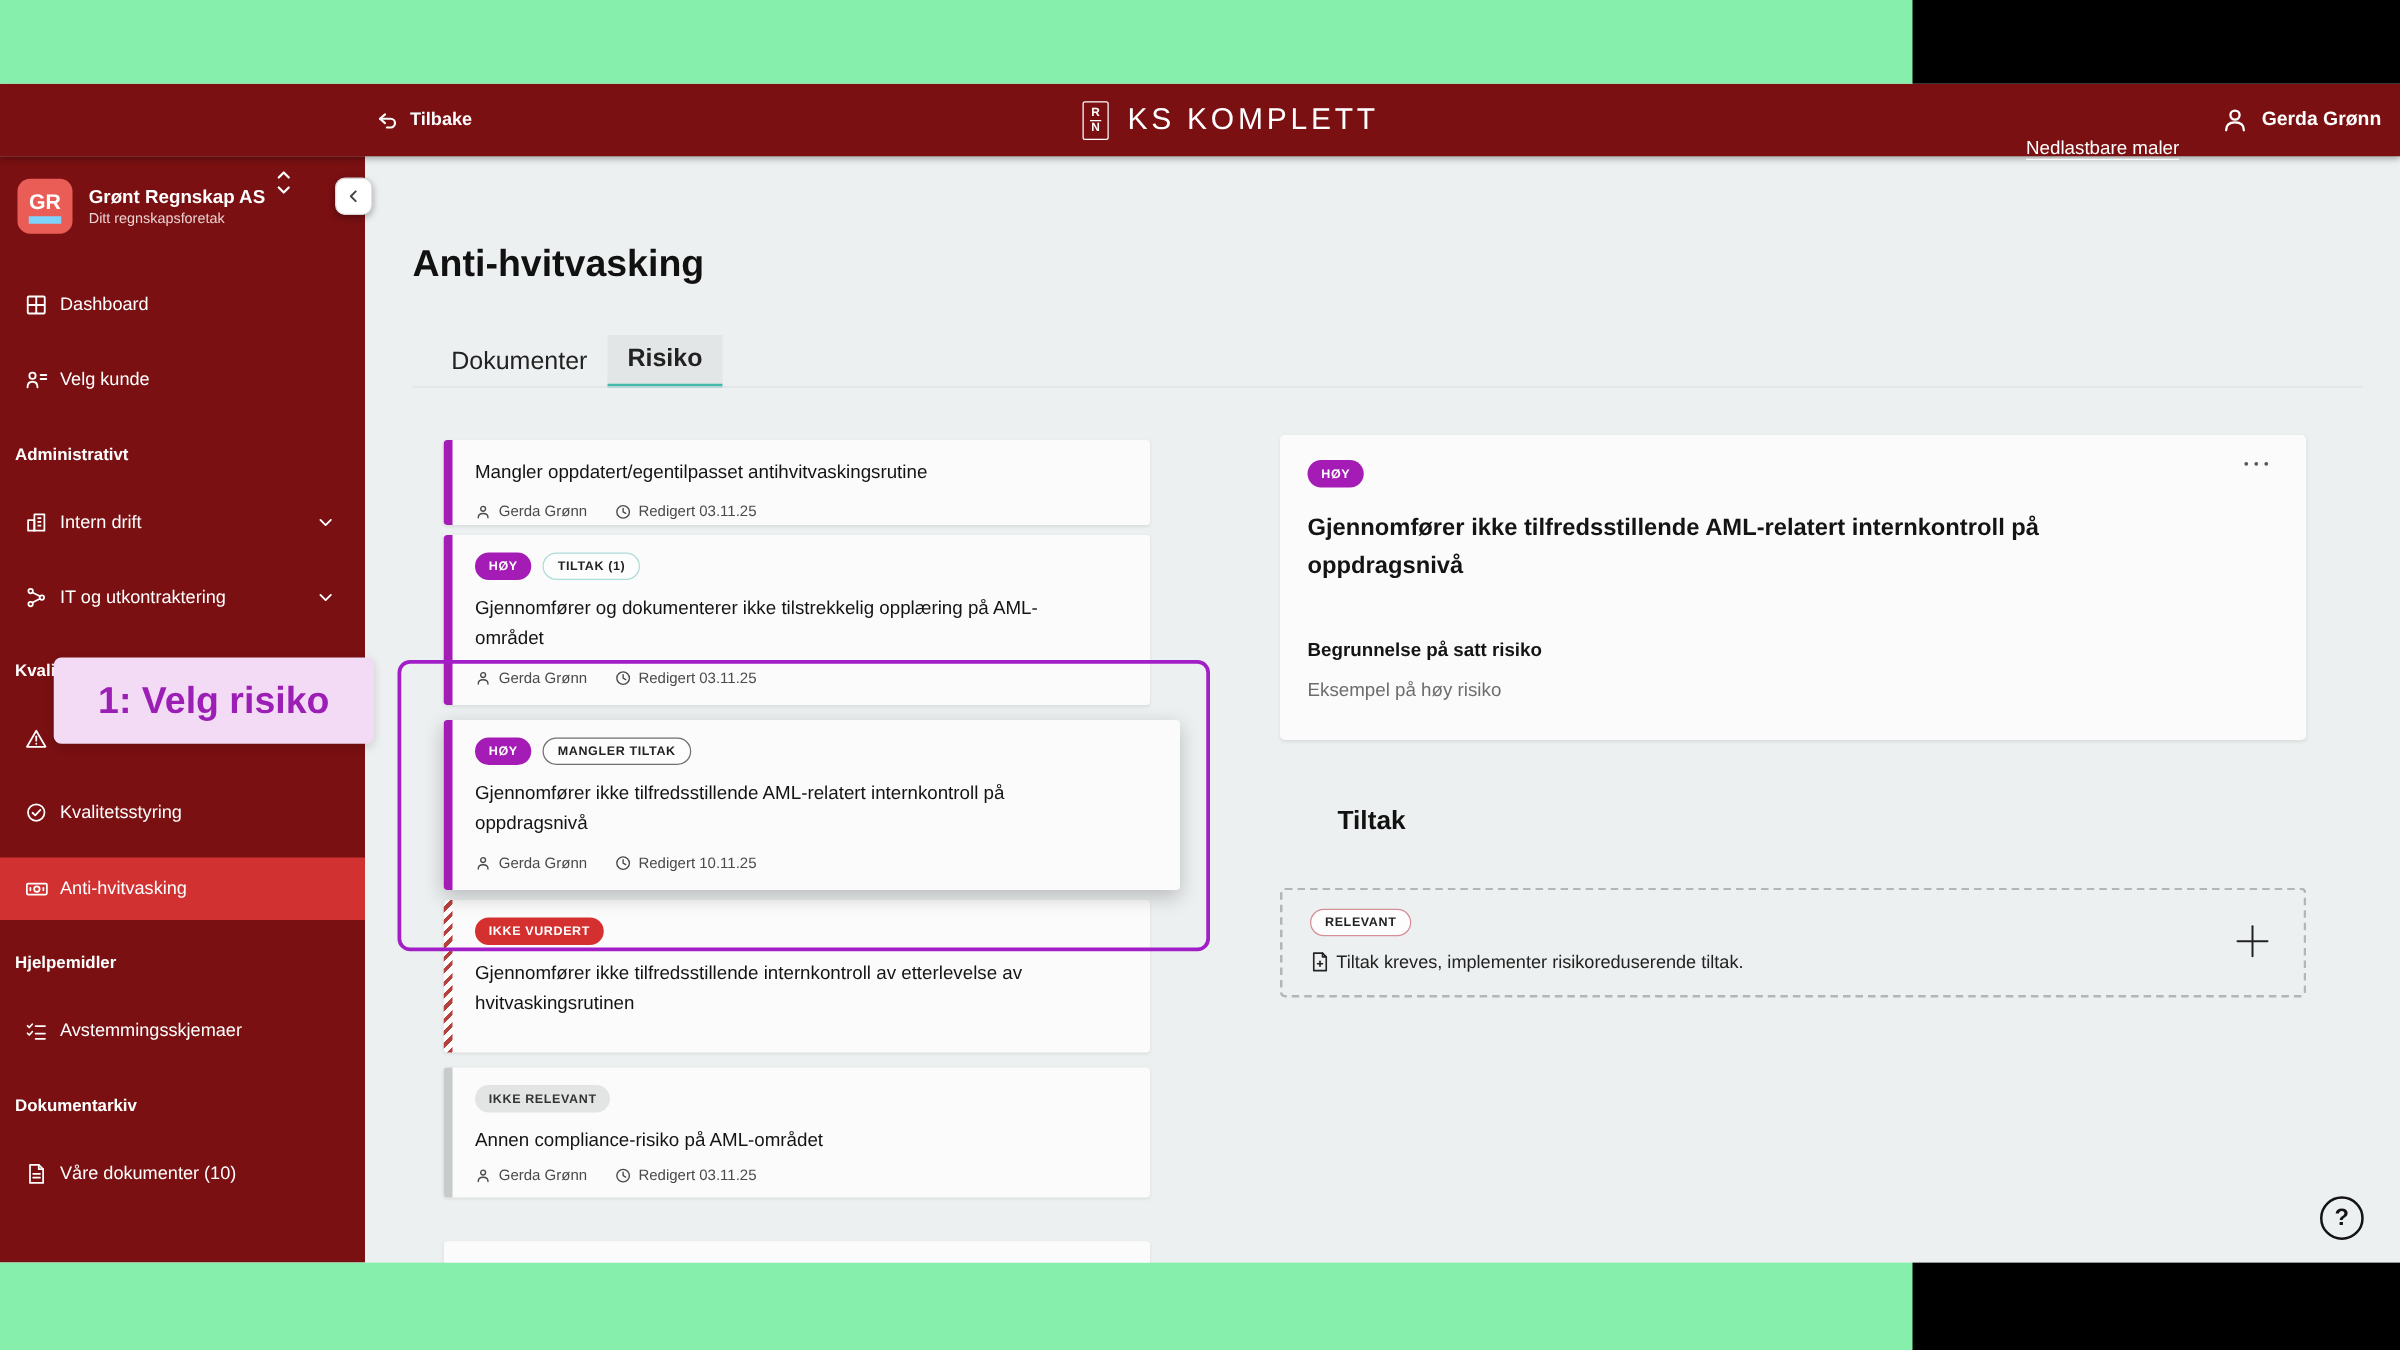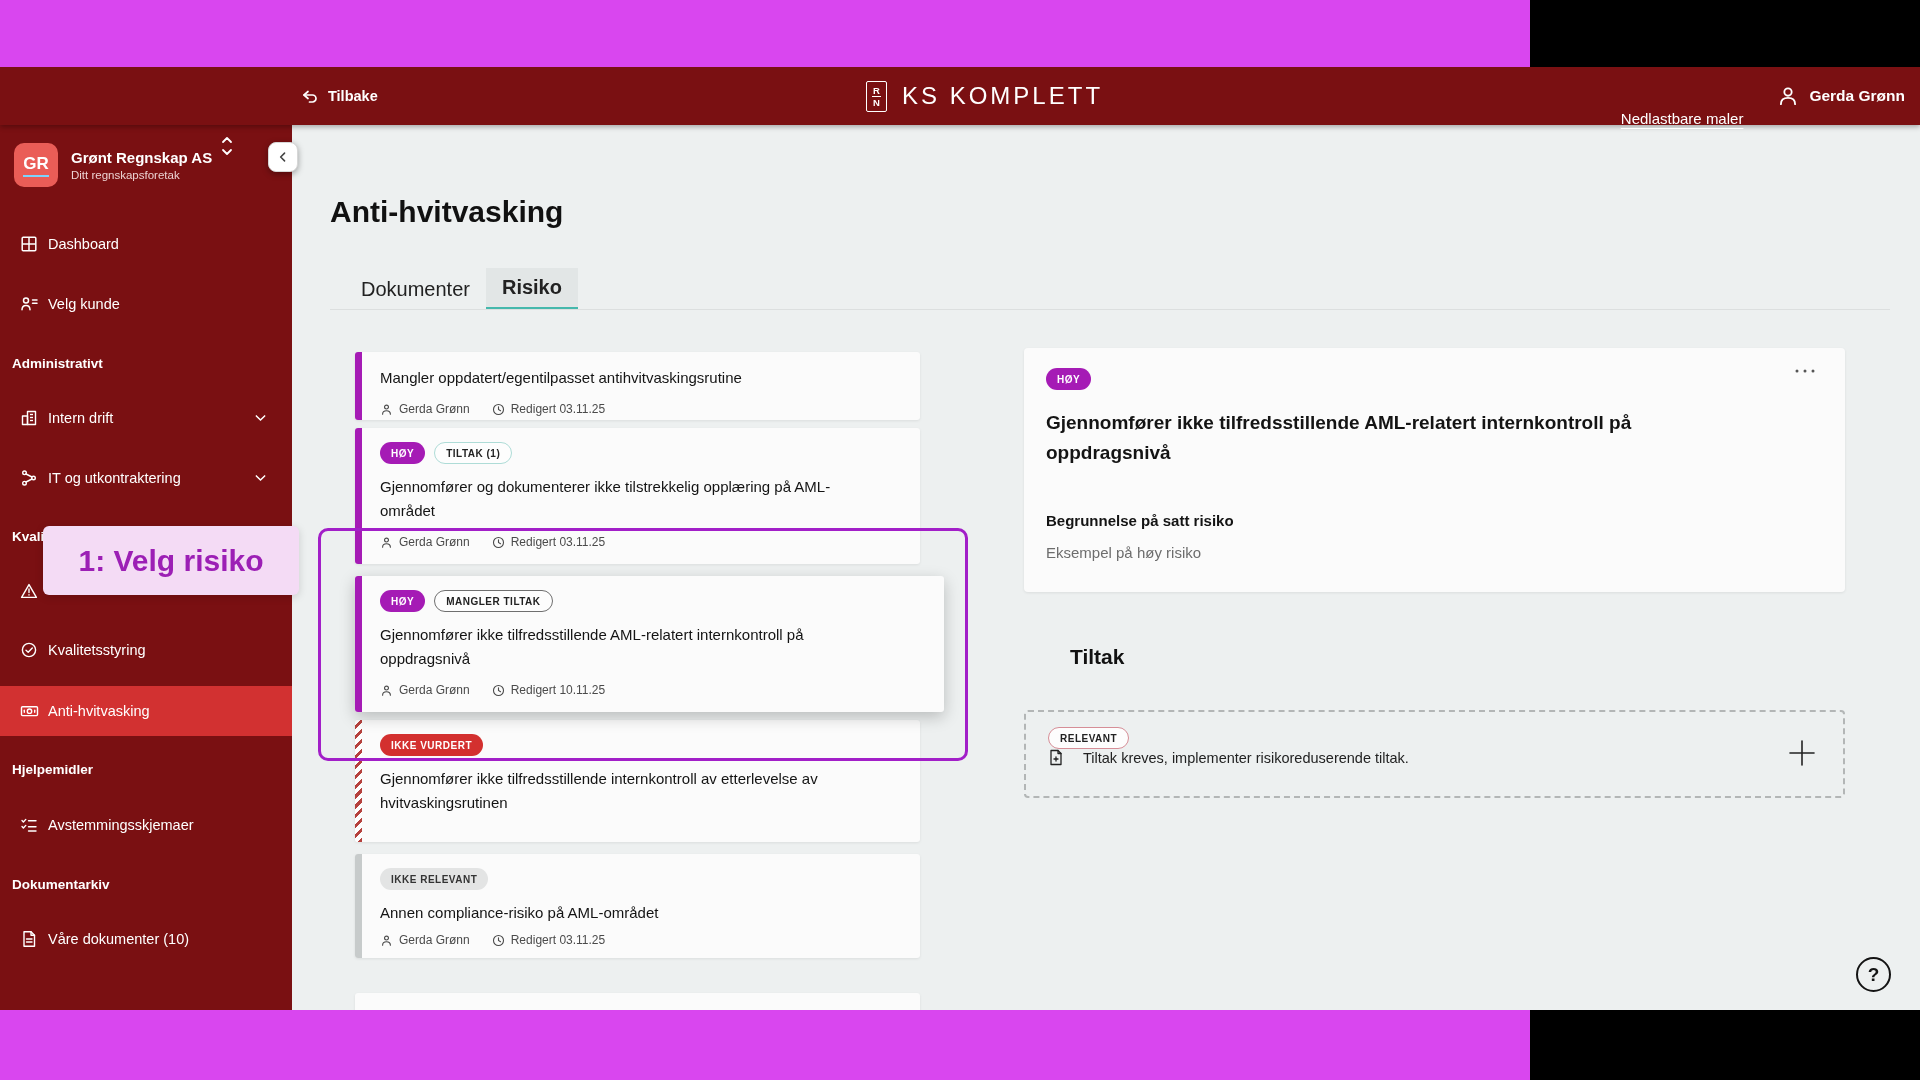--- a/index.html
+++ b/index.html
@@ -1,18 +1,18 @@
 <!DOCTYPE html>
 <html><head>
 <meta charset="utf-8">
 <style>
   * { margin:0; padding:0; box-sizing:border-box; }
   html,body { width:1920px; height:1080px; background:#000; overflow:hidden;
               font-family:"Liberation Sans", sans-serif; }
-  .stage { position:relative; width:1530px; height:1080px; background:#d946ef; }
+  .stage { position:relative; width:1530px; height:1080px; background:#86efac; }
 
   
   .app { position:absolute; top:67px; left:0; width:1920px; height:943px; background:#edf0f0; overflow:hidden; }
 
   
   .header { position:absolute; top:0; left:0; width:1920px; height:58px; background:#7a1012; z-index:10;
             display:flex; align-items:center; box-shadow:0 2px 5px rgba(0,0,0,.3); color:#fff; }
   .back-btn { position:absolute; left:300px; top:0; height:58px; display:flex; align-items:center; gap:9px;
               color:#fff; font-size:14.5px; font-weight:700; cursor:pointer; }
   .brand { position:absolute; left:866px; top:0; height:58px; display:flex; align-items:center; gap:15px; }
@@ -22,21 +22,21 @@
   .brand-name { font-size:24px; letter-spacing:3px; color:#fff; font-weight:400; }
   .hdr-right { position:absolute; right:15px; top:0; height:58px; display:flex; align-items:center; gap:34px; }
   .tpl-link { color:#fff; font-size:15px; text-decoration:underline; text-underline-offset:4px; cursor:pointer;margin-top:44px; }
   .hdr-user { display:flex; align-items:center; gap:10px; color:#fff; font-size:15.5px; font-weight:700; cursor:pointer; }
 
   
   .sidebar { position:absolute; top:58px; left:0; width:292px; height:885px; background:#7a1012; z-index:5; color:#fff; }
   .company { position:absolute; top:18px; left:14px; display:flex; align-items:center; cursor:pointer; }
   .avatar { width:44px; height:44px; border-radius:10px; background:#ea5d57; display:flex; align-items:center;
             justify-content:center; font-size:17px; font-weight:700; color:#fff; }
-  .avatar span { border-bottom:2px solid #7dd3fc; padding-bottom:1px; }
+  .avatar span { border-bottom:6px solid #7dd3fc; padding-bottom:1px; }
   .company-txt { margin-left:13px; }
   .company-name { font-size:15px; font-weight:700; }
   .company-sub { font-size:11.5px; color:#ecd2d2; margin-top:3px; }
   .company-caret { position:absolute; left:219px; top:8px; }
   .nav-row { position:absolute; left:0; width:292px; height:40px; display:flex; align-items:center; cursor:pointer; font-size:14.5px; }
   .nav-row .nico { position:absolute; left:20px; top:50%; transform:translateY(-50%); display:flex; }
   .nav-row .nlabel { margin-left:48px; }
   .nav-row .chev { position:absolute; right:24px; top:50%; transform:translateY(-50%); display:flex; }
   .nav-section { position:absolute; left:12px; font-size:13.5px; font-weight:700; color:#fff; }
   .nav-active { background:#d23131; height:50px; }
@@ -87,21 +87,21 @@
                  border-radius:4px; box-shadow:0 1px 3px rgba(0,0,0,.08); }
   .detail-inner { padding:20px 22px; position:relative; height:100%; }
   .dots-btn { position:absolute; right:28px; top:18px; cursor:pointer; color:#555; display:flex; }
   .detail-title { margin-top:18px; font-size:19px; font-weight:700; color:#141414; line-height:30px; max-width:690px; }
   .reason-label { position:absolute; left:22px; top:164px; font-size:15px; font-weight:700; color:#141414; }
   .reason-value { position:absolute; left:22px; top:196px; font-size:15px; color:#6d6d6d; }
   .tiltak-h { position:absolute; left:732px; top:520px; font-size:21px; font-weight:700; color:#111;margin-left:46px; }
   .tiltak-box { position:absolute; left:732px; top:585px; width:821px; height:88px; border:2px dashed #b3b6b6;
                 border-radius:4px; }
   .tiltak-inner { position:relative; padding:15px 22px; height:100%; }
-  .tiltak-msg { display:flex; align-items:center; gap:19px; font-size:14.5px; color:#222; }
+  .tiltak-msg { display:flex; align-items:center; gap:5px; margin-top:12px; font-size:14.5px; color:#222; }
   .add-btn { position:absolute; right:26px; top:26px; cursor:pointer; color:#222; display:flex; }
 
   .help-btn { position:absolute; left:1564px; top:832px; width:35px; height:35px; border:2.5px solid #141414;
               border-radius:50%; display:flex; align-items:center; justify-content:center;
               font-size:19px; font-weight:700; color:#141414; cursor:pointer; }
 
   svg { display:block; }
 </style>
 </head>
 <body>

